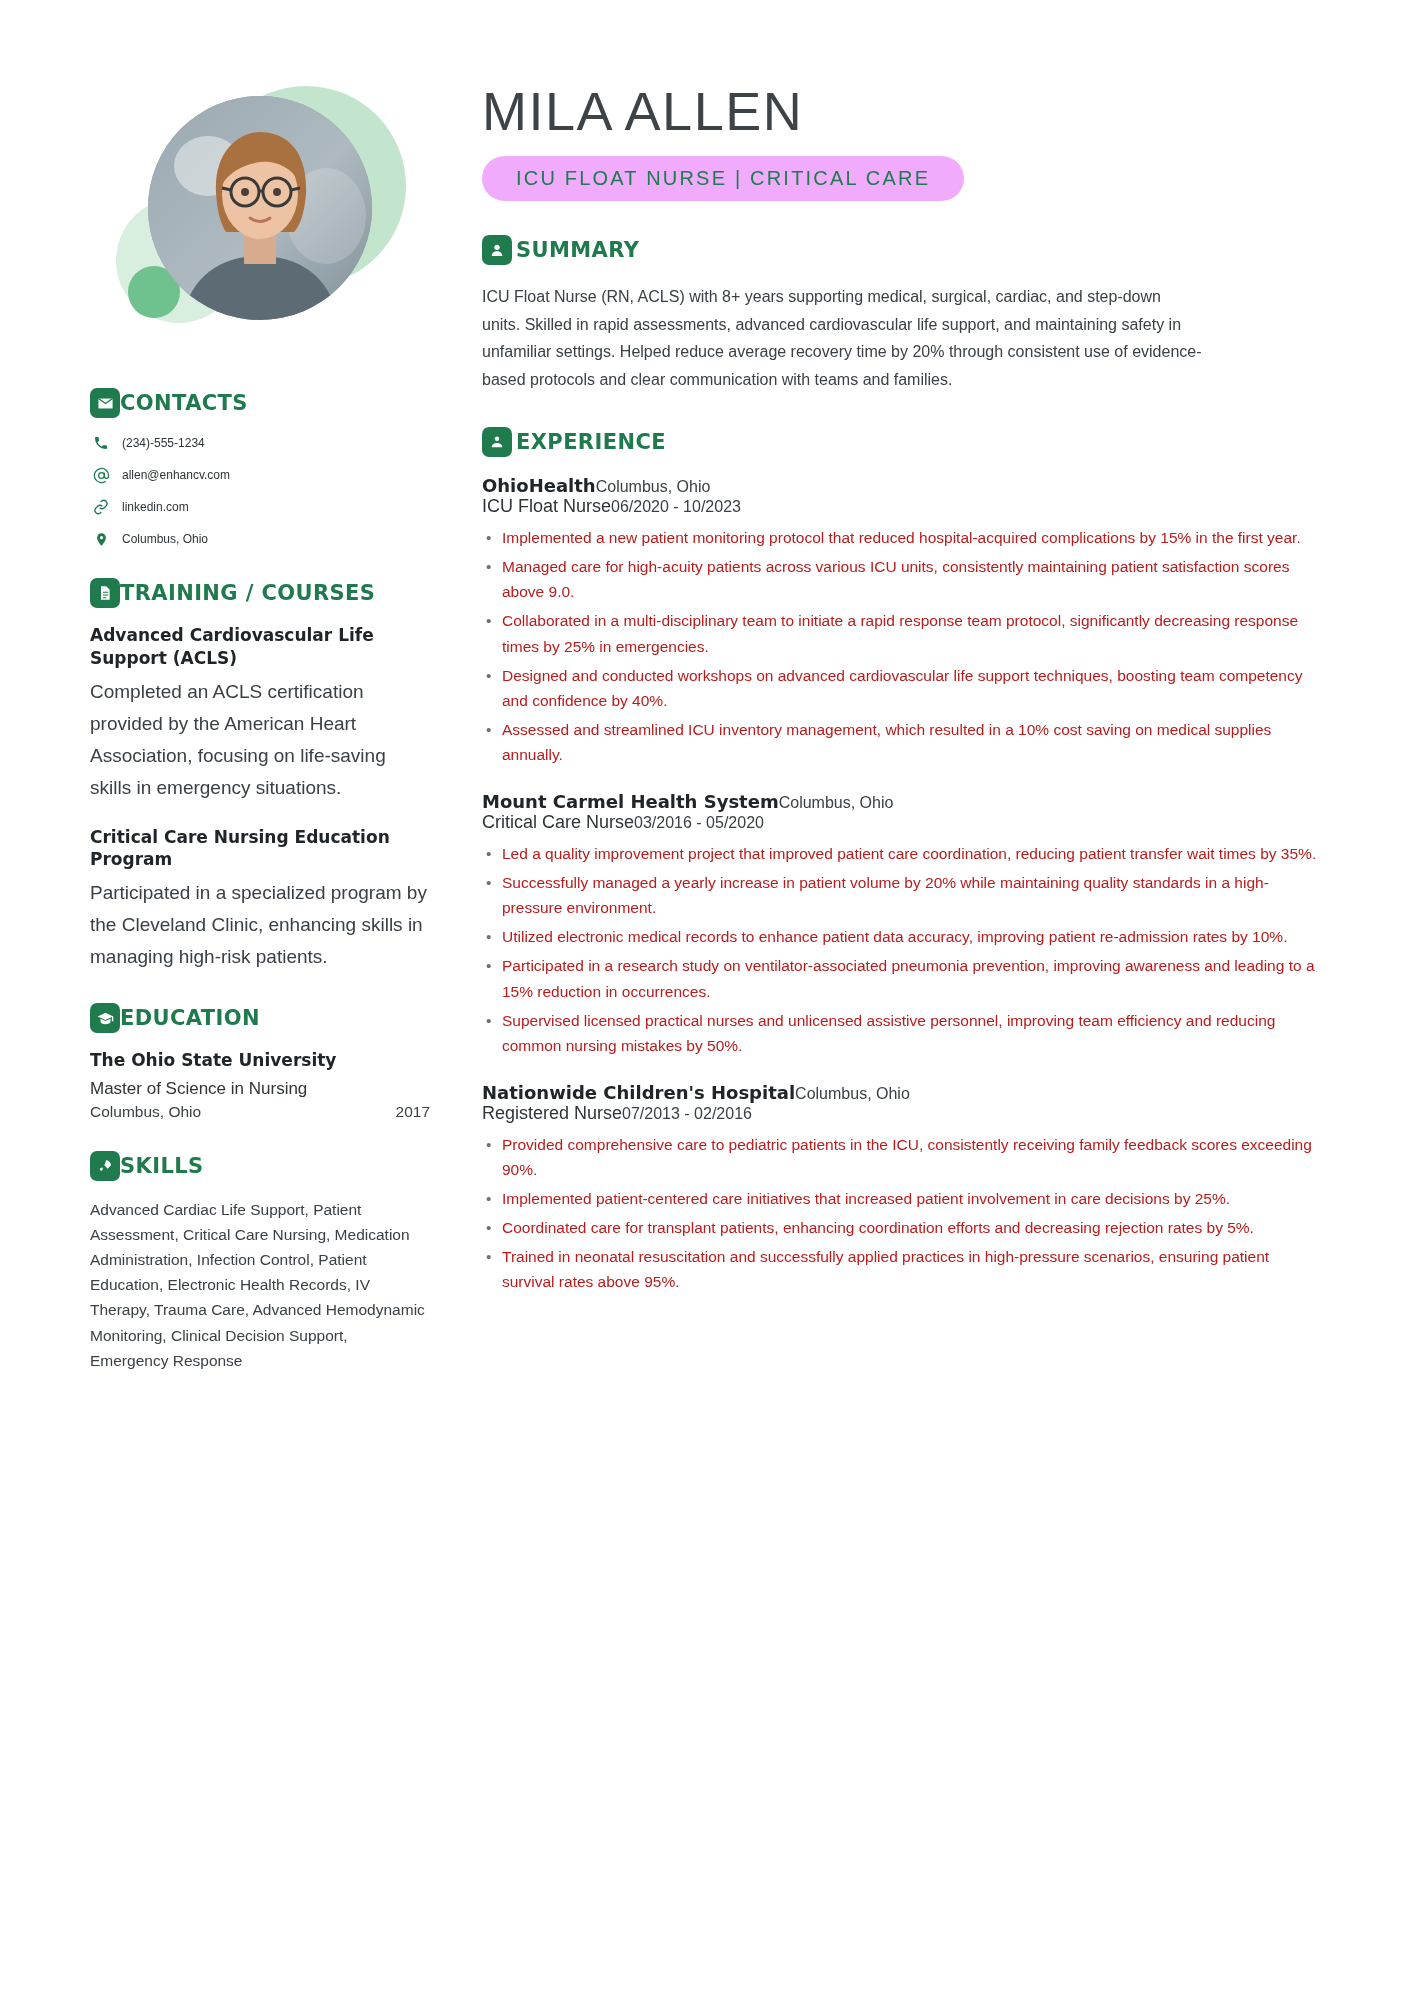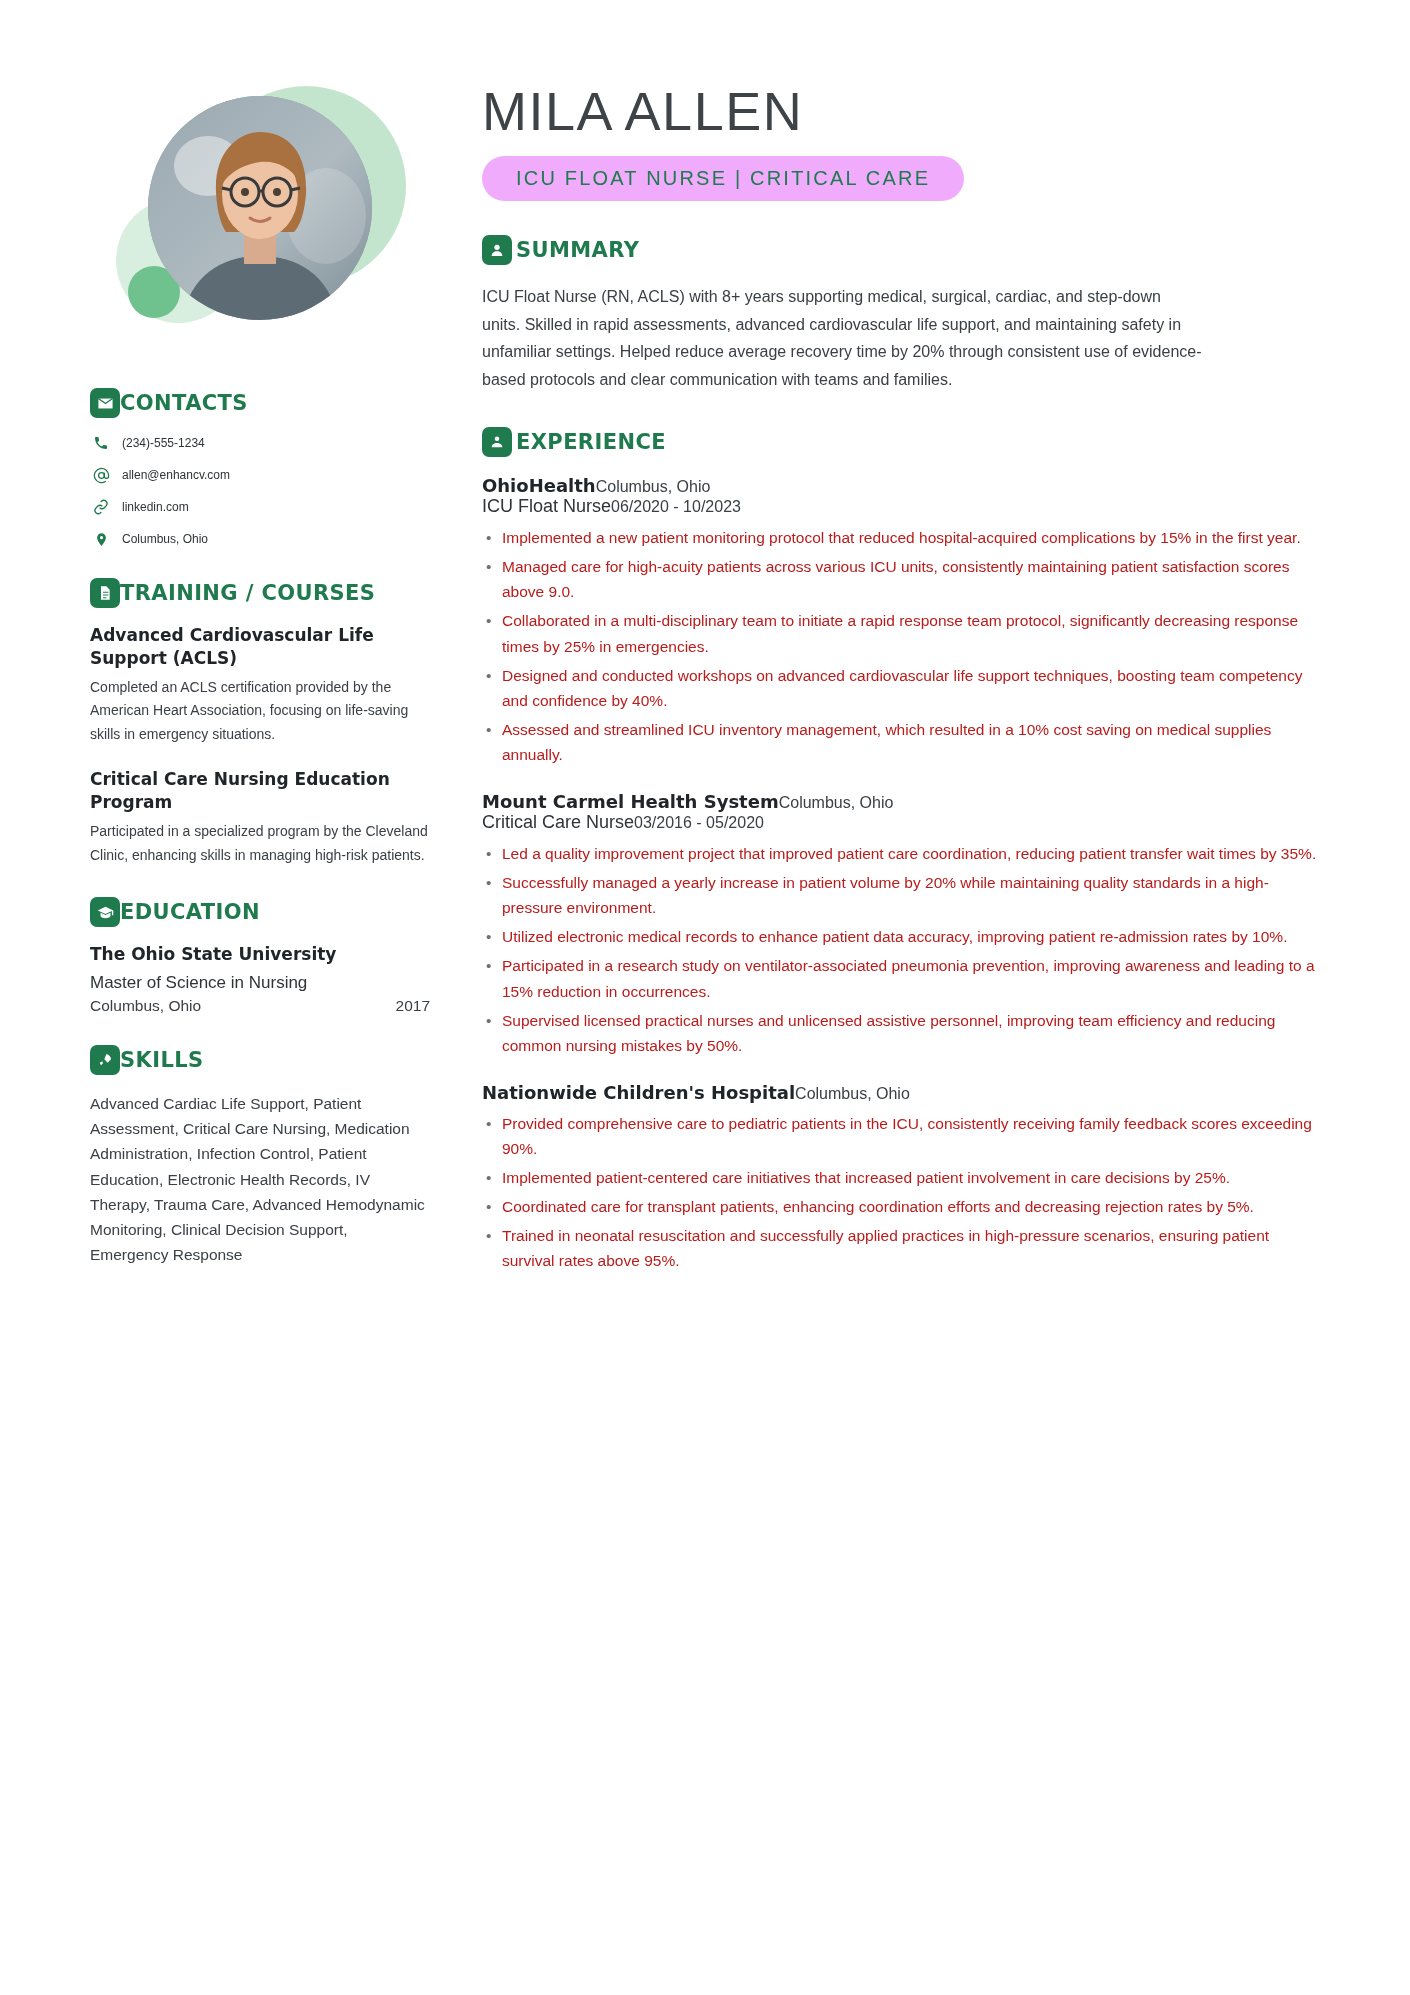--- a/index.html
+++ b/index.html
@@ -115,21 +115,21 @@
     margin-bottom: 6px;
     font-family: "DejaVu Sans", sans-serif;
   }
   .item-sub {
     font-size: 17px;
     color: #2f3437;
     line-height: 1.35;
     margin-bottom: 2px;
   }
   .item-body {
-    font-size: 14px;
+    font-size: 19px;
     line-height: 1.68;
     color: #3a4046;
   }
   .edu-meta {
     display: flex;
     justify-content: space-between;
     font-size: 15.5px;
     color: #3a4046;
     margin-top: 2px;
   }
@@ -429,20 +429,24 @@
         <li>Participated in a research study on ventilator-associated pneumonia prevention, improving awareness and leading to a 15% reduction in occurrences.</li>
         <li>Supervised licensed practical nurses and unlicensed assistive personnel, improving team efficiency and reducing common nursing mistakes by 50%.</li>
       </ul>
     </div>
 
     <div class="job">
       <div class="job-line">
         <span class="job-company">Nationwide Children's Hospital</span>
         <span class="job-loc">Columbus, Ohio</span>
       </div>
+      <div class="job-line">
+        <span class="job-role">Registered Nurse</span>
+        <span class="job-dates">07/2013 - 02/2016</span>
+      </div>
       <ul class="bullets">
         <li>Provided comprehensive care to pediatric patients in the ICU, consistently receiving family feedback scores exceeding 90%.</li>
         <li>Implemented patient-centered care initiatives that increased patient involvement in care decisions by 25%.</li>
         <li>Coordinated care for transplant patients, enhancing coordination efforts and decreasing rejection rates by 5%.</li>
         <li>Trained in neonatal resuscitation and successfully applied practices in high-pressure scenarios, ensuring patient survival rates above 95%.</li>
       </ul>
     </div>
 
   </div>
 </div>

